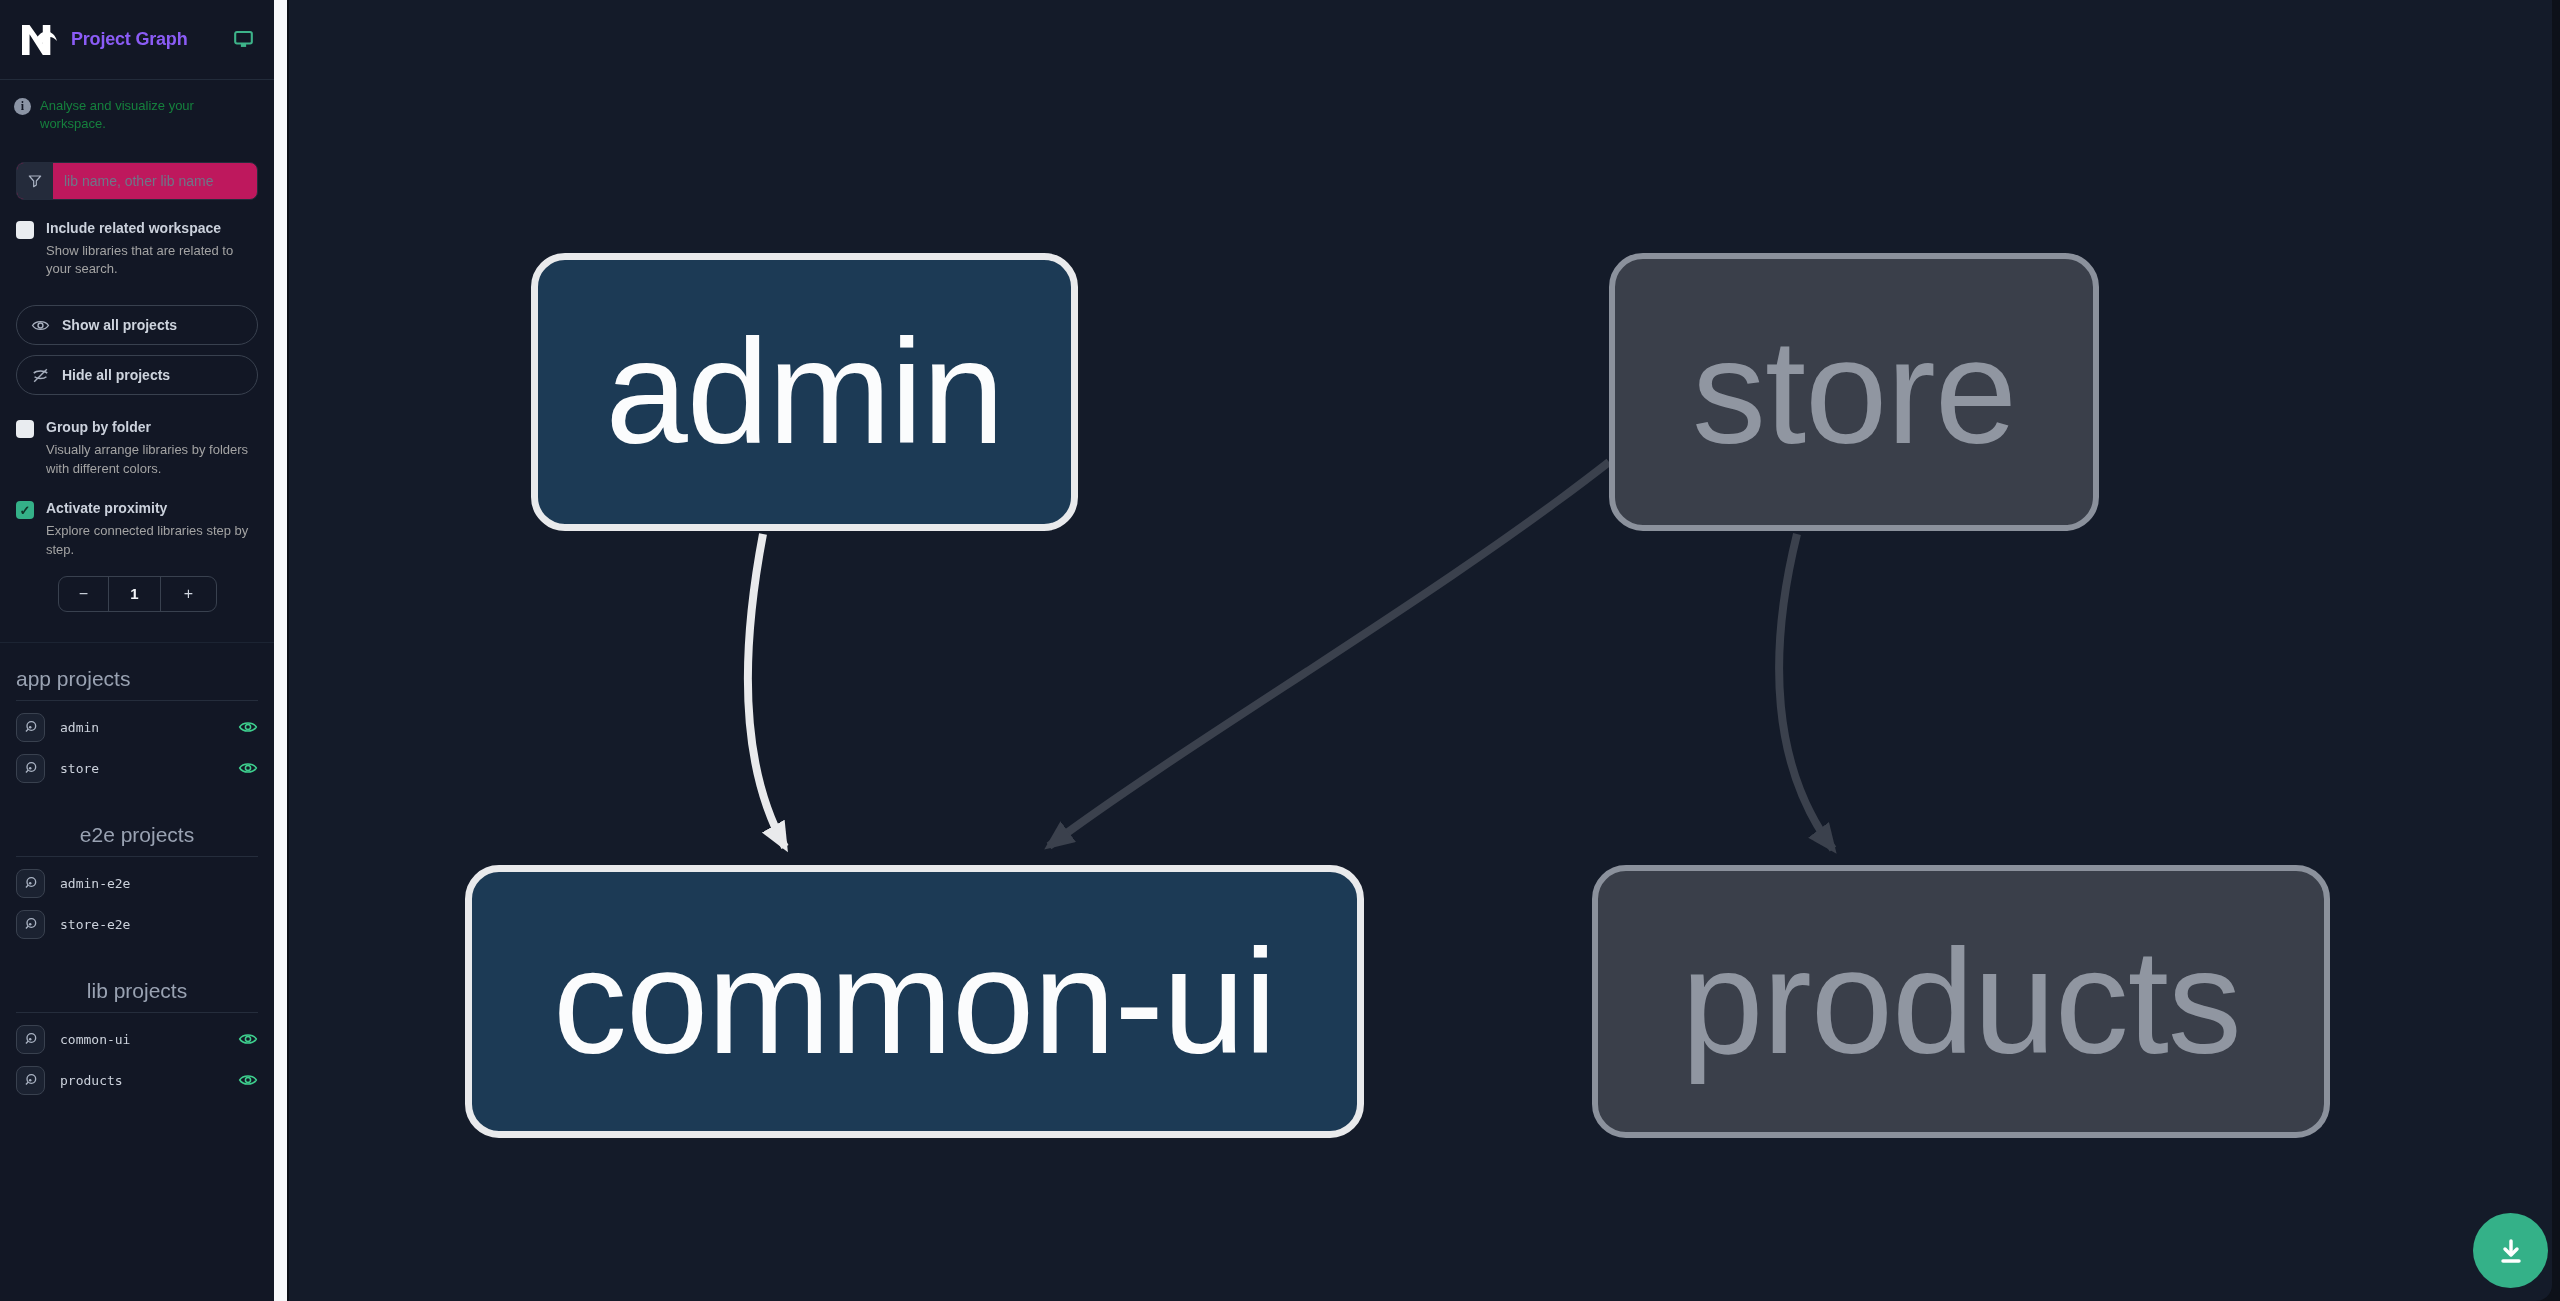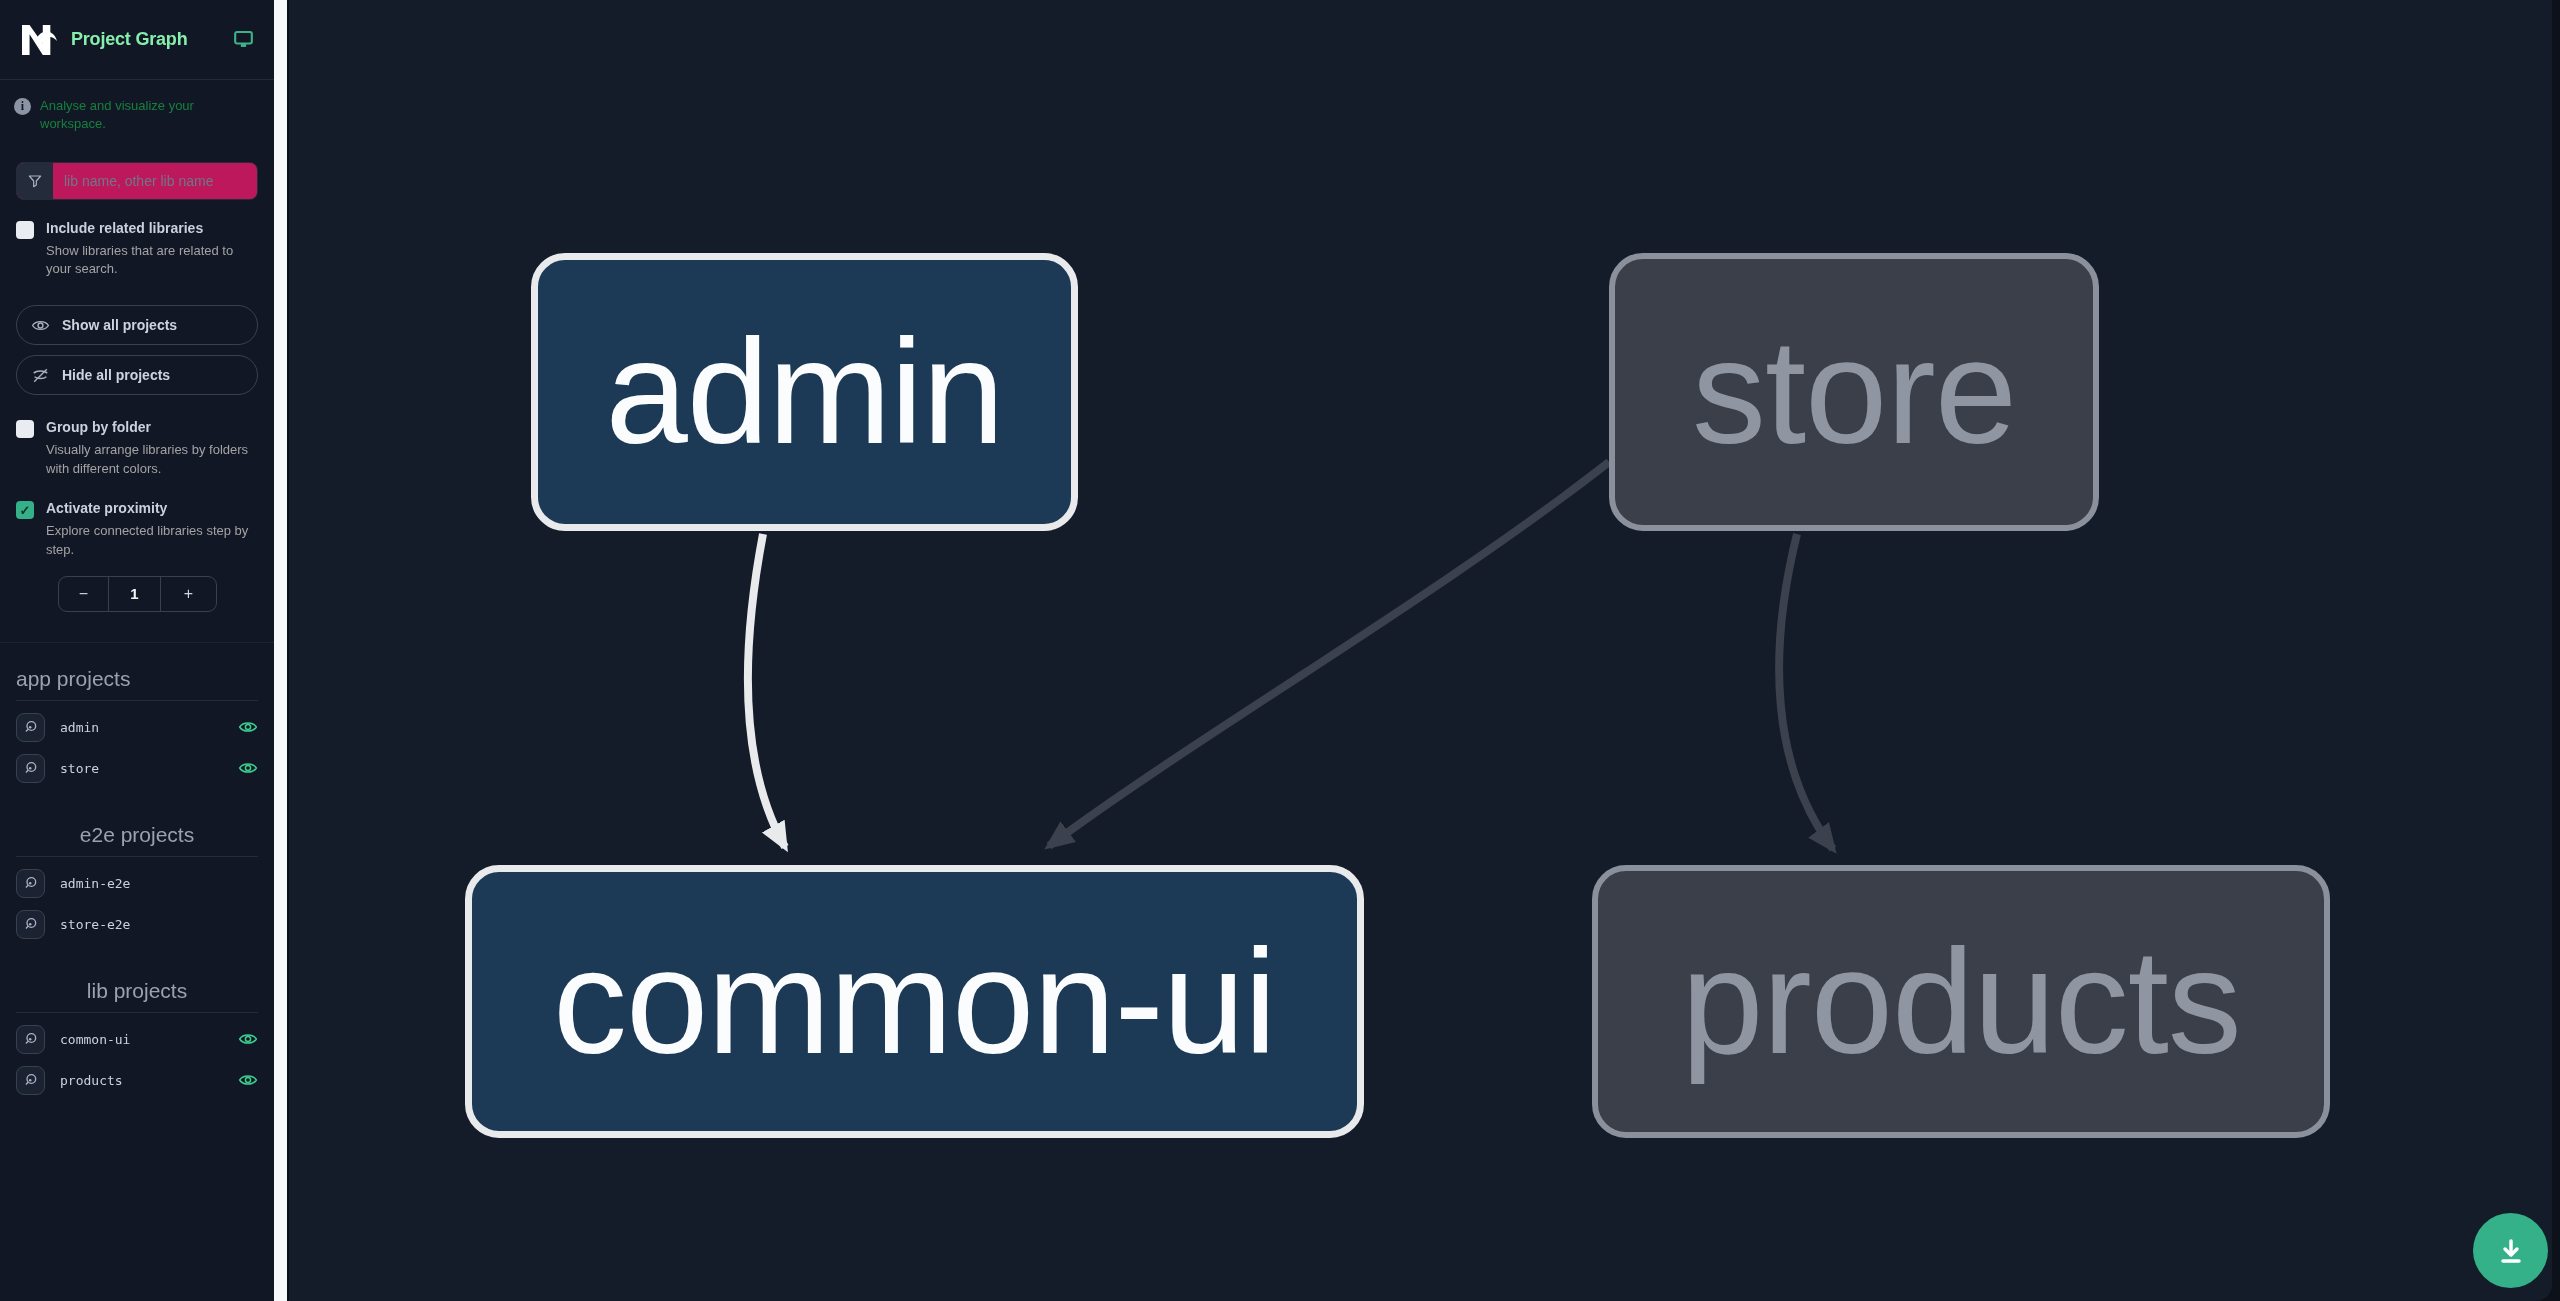--- a/index.html
+++ b/index.html
@@ -4,21 +4,21 @@
 <style>
   * { margin:0; padding:0; box-sizing:border-box; }
   html,body { width:2560px; height:1301px; overflow:hidden; background:#0d1119;
               font-family:"Liberation Sans", sans-serif; }
 
   
   .sidebar { position:fixed; left:0; top:0; width:274px; height:1301px;
              background:#121725; z-index:3; }
   .sb-header { height:80px; display:flex; align-items:center; gap:13px;
                padding:0 20px; border-bottom:1px solid #222b3a; }
-  .sb-title { font-size:18px; font-weight:700; color:#86efac; letter-spacing:-.2px; white-space:nowrap;text-align:right; }
+  .sb-title { font-size:18px; font-weight:700; color:#8b5cf6; letter-spacing:-.2px; white-space:nowrap;text-align:right; }
   .monitor-btn { margin-left:auto; display:flex; cursor:pointer; }
 
   .tagline { display:flex; align-items:flex-start; gap:9px; padding:17px 14px 0 14px; }
   .info-dot { flex:none; width:17px; height:17px; border-radius:50%; background:#8b94a5;
               color:#121725; font-size:12px; font-weight:700; font-family:"Liberation Serif",serif;
               display:flex; align-items:center; justify-content:center; margin-top:1px; }
   .tagline span.txt { font-size:13px; color:#15803d; line-height:1.35; }
 
   .search { margin:30px 16px 0; height:38px; display:flex; border-radius:8px; overflow:hidden;
             border:1px solid #242c3c; background:#be185d; }
@@ -113,21 +113,21 @@
       <svg width="16" height="16" viewBox="0 0 24 24" fill="none" stroke="#a9b2c2" stroke-width="1.8" stroke-linejoin="round">
         <path d="M3.5 4.5 h17 l-6.5 7.5 v6 l-4 2.5 v-8.5 z"></path>
       </svg>
     </span>
     <input type="text" placeholder="lib name, other lib name" style="">
   </div>
 
   <div class="check-row">
     <span class="cb"></span>
     <div>
-      <div class="check-label">Include related libraries</div>
+      <div class="check-label">Include related workspace</div>
       <div class="check-desc">Show libraries that are related to your search.</div>
     </div>
   </div>
 
   <button class="sb-btn">
     <svg width="19" height="19" viewBox="0 0 24 24" fill="none" stroke="#a7afbe" stroke-width="1.8">
       <path d="M2 12 C 6 5.5, 18 5.5, 22 12 C 18 18.5, 6 18.5, 2 12 Z"></path>
         <circle cx="12" cy="12" r="3.1"></circle>
     </svg>
     <span>Show all projects</span>

